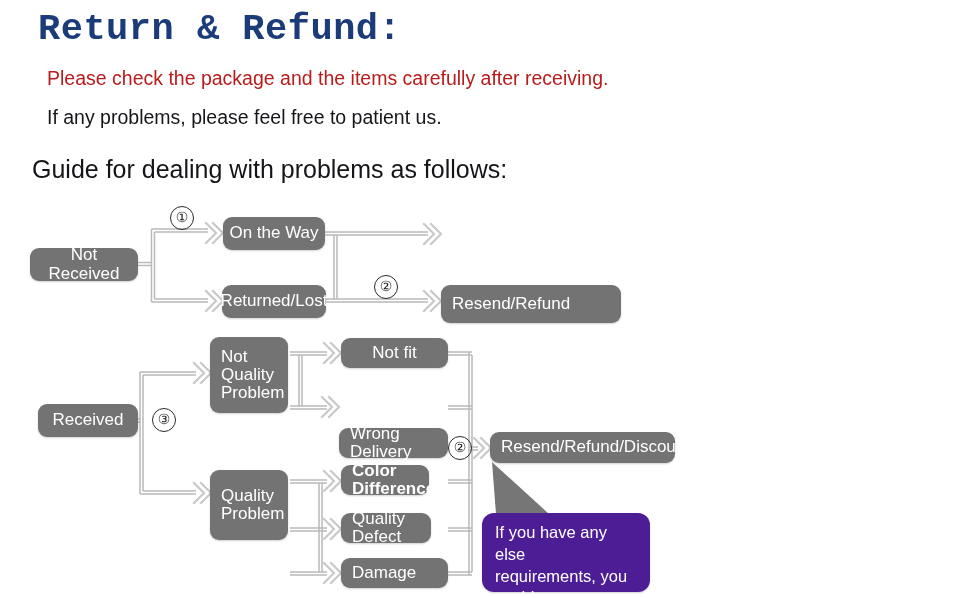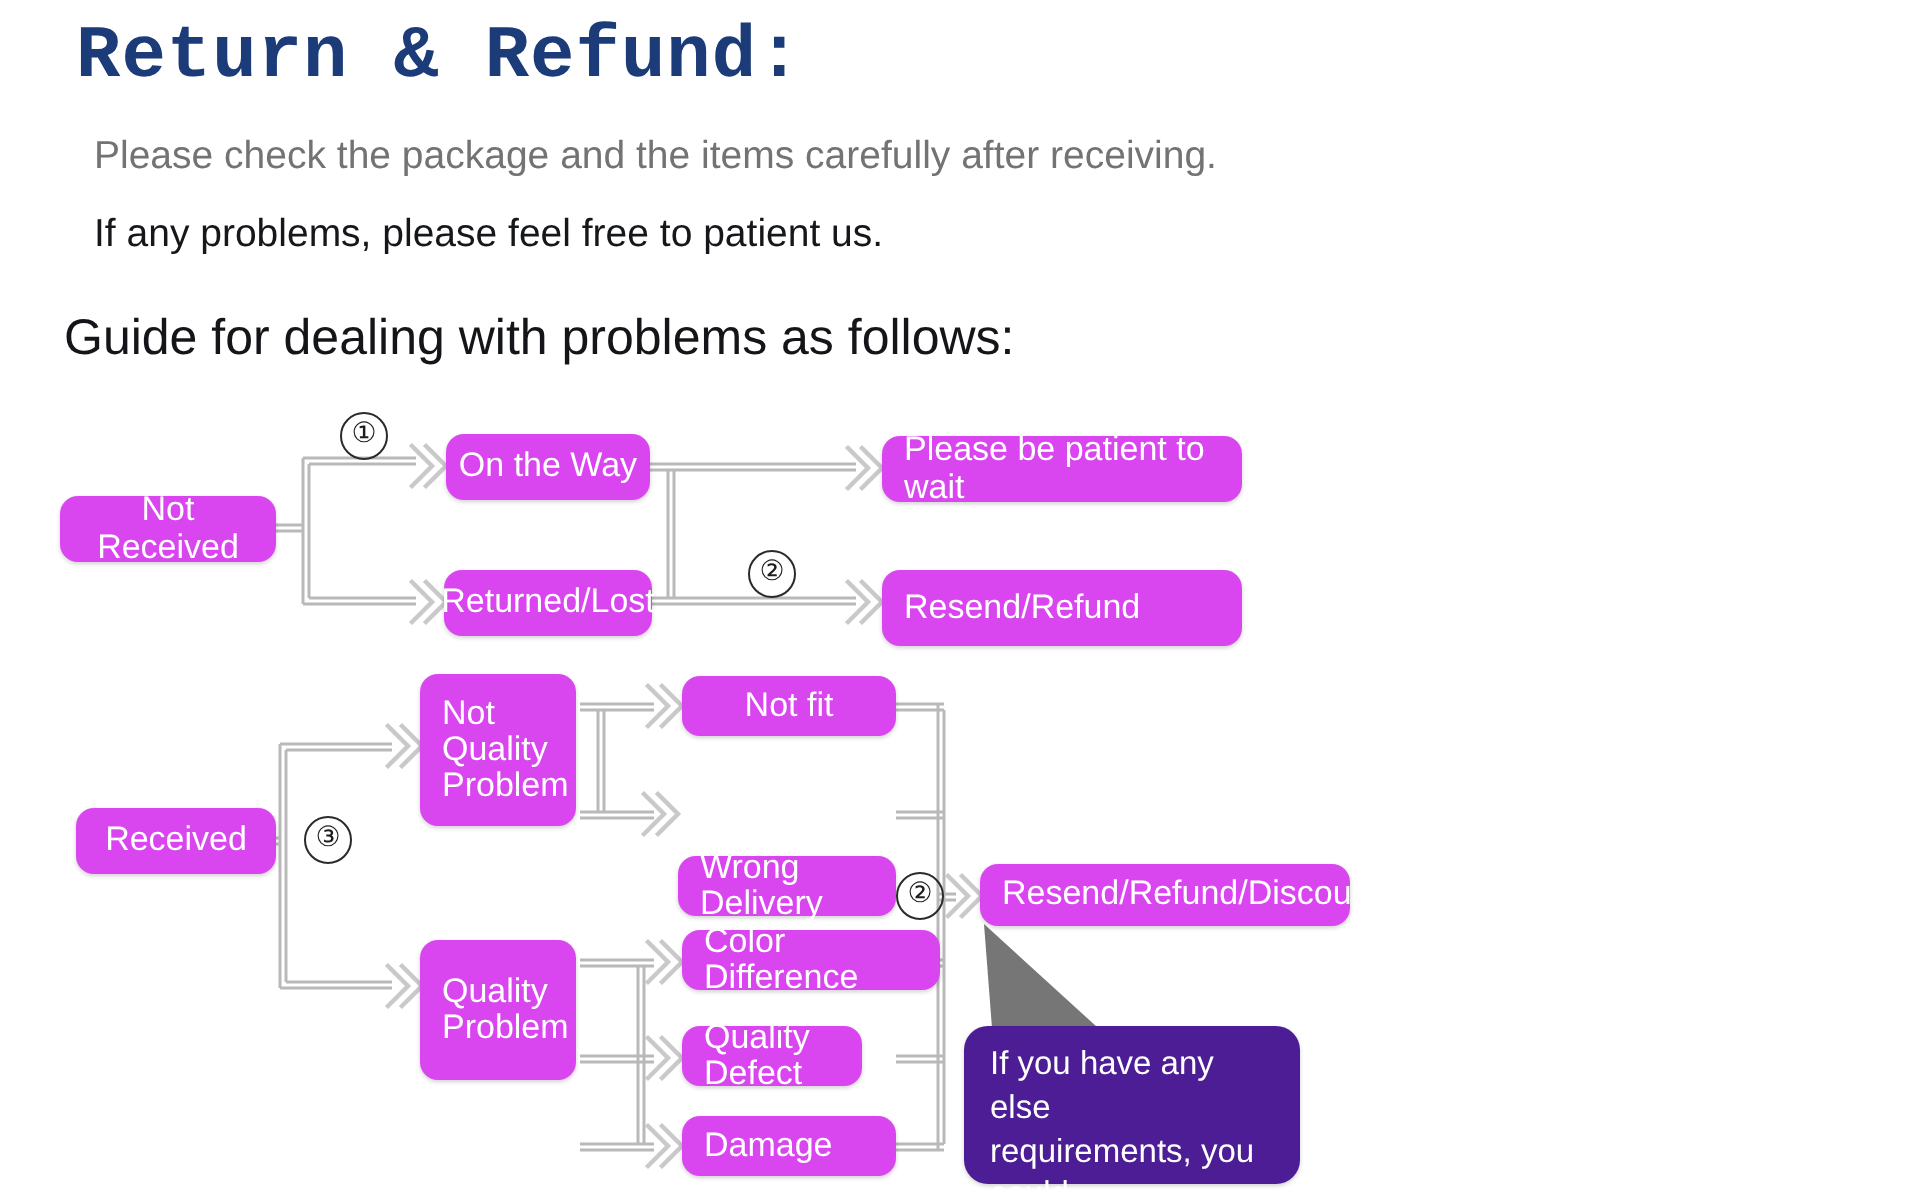--- a/index.html
+++ b/index.html
@@ -18,36 +18,36 @@
     position:absolute;left:38px;top:8px;
     font-family:Liberation Mono, monospace;
     font-weight:bold;
     font-size:37px;
     letter-spacing:0.5px;
     color:#1b3b79;
     white-space:nowrap;
   }
   .lead1{
     position:absolute;left:47px;top:67px;
-    font-size:19.5px;color:#737373;white-space:nowrap;
+    font-size:19.5px;color:#b91c1c;white-space:nowrap;
     font-family:"Liberation Sans", sans-serif;
   }
   .lead2{
     position:absolute;left:47px;top:106px;
     font-size:19.5px;color:#16171a;white-space:nowrap;
   }
   .guide{
     position:absolute;left:32px;top:155px;
     font-size:25px;color:#141518;white-space:nowrap;
   }
 
   
   .node{
     position:absolute;
-    background:#d946ef;
+    background:#737373;
     border-radius:9px;
     color:#ffffff;
     display:flex;
     align-items:center;
     justify-content:center;
     font-size:17px;
     line-height:1.06;
     text-align:center;
     box-shadow:0 1px 2px rgba(0,0,0,0.18);
     padding:0 6px;
@@ -225,38 +225,37 @@
   <div class="circ" style="left:374px;top:275px;">②</div>
   <div class="circ" style="left:152px;top:408px;">③</div>
   <div class="circ" style="left:448px;top:436px;">②</div>
 
   <div class="node" style="left:30px;top:248px;width:108px;height:33px;">Not Received</div>
 
   <div class="node" style="left:223px;top:217px;width:102px;height:33px;">On the Way</div>
 
   <div class="node" style="left:222px;top:285px;width:104px;height:33px;">Returned/Lost</div>
 
-  <div class="node left-align" style="left:441px;top:218px;width:180px;height:33px;">Please be patient to wait</div>
 
   <div class="node left-align" style="left:441px;top:285px;width:180px;height:38px;">Resend/Refund</div>
 
   <div class="node" style="left:38px;top:404px;width:100px;height:33px;">Received</div>
 
   <div class="node left-align multiline" style="left:210px;top:337px;width:78px;height:76px;">Not
 Quality
 Problem</div>
 
   <div class="node left-align multiline" style="left:210px;top:470px;width:78px;height:70px;">Quality
 Problem</div>
 
   <div class="node" style="left:341px;top:338px;width:107px;height:30px;">Not fit</div>
 
   <div class="node left-align" style="left:339px;top:392px;width:109px;height:30px;margin-top:36px;">Wrong Delivery</div>
 
-  <div class="node left-align" style="left:341px;top:465px;width:129px;height:30px;">Color Difference</div>
+  <div class="node left-align" style="left:341px;top:465px;width:88px;height:30px;font-weight:bold;">Color Difference</div>
 
   <div class="node left-align" style="left:341px;top:513px;width:90px;height:30px;">Quality Defect</div>
 
   <div class="node left-align" style="left:341px;top:558px;width:107px;height:30px;">Damage</div>
 
   <div class="node left-align" style="left:490px;top:432px;width:185px;height:31px;">Resend/Refund/Discount</div>
 
   <div class="bubble" style="left:482px;top:513px;width:168px;height:79px;">If you have any else
 requirements, you could
 also tell us!</div>

